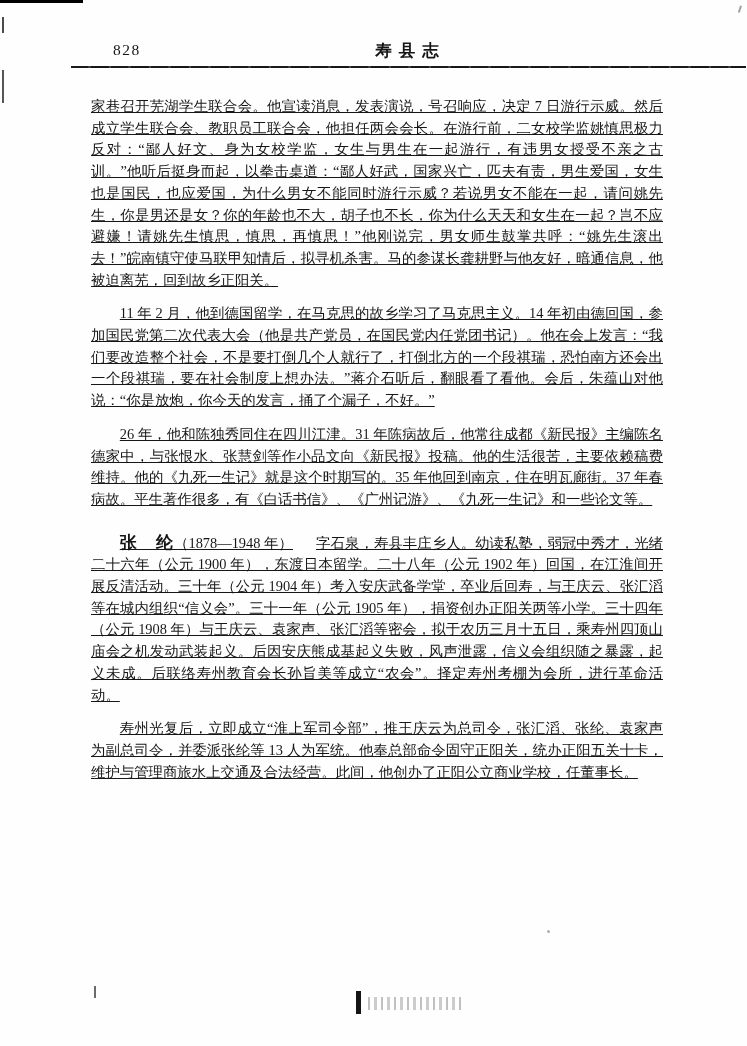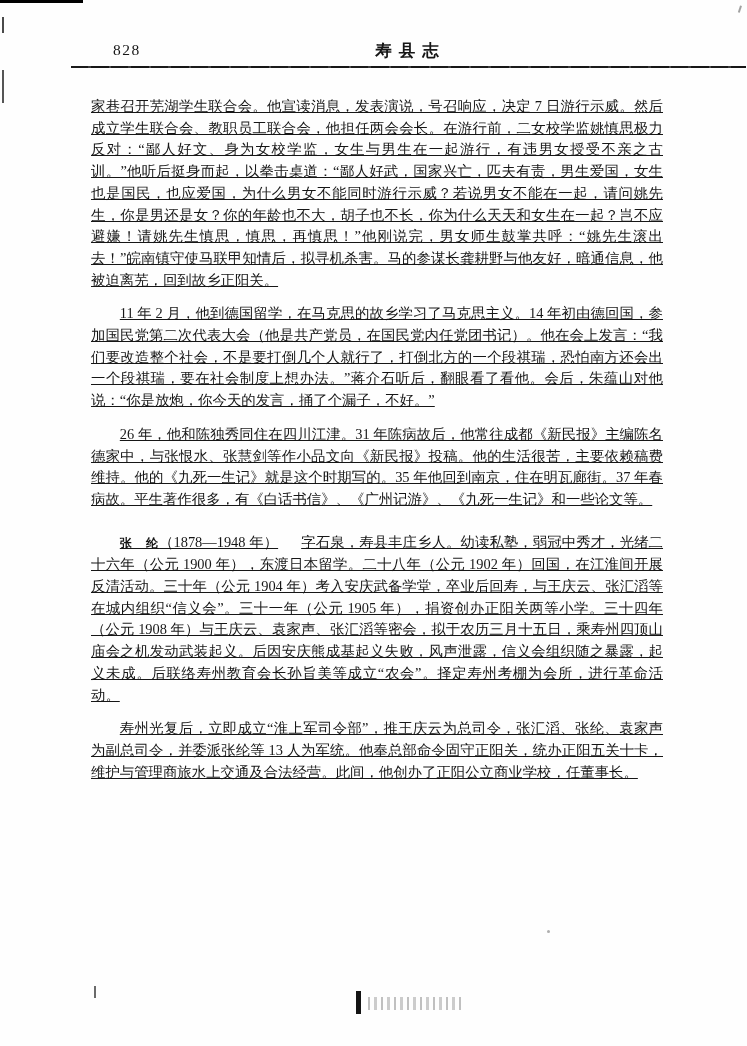--- a/index.html
+++ b/index.html
@@ -36,21 +36,21 @@
   }
   
   .page-body {
     position: absolute; left: 79px; top: 84px; width: 596px;
     font-size: 14.4px; line-height: 21.7px;
     text-align: justify;
   }
   .para { margin: 12px; text-indent: 2em; text-decoration: underline; }
   .para.noindent { text-indent: 0; }
   .bio-first { margin-top: 21px; }
-  .bio-name { font-weight: 700; font-size: 12px; letter-spacing: 1px; }
+  .bio-name { font-weight: 700; font-size: 17px; letter-spacing: 1px; }
   .bio-dates { }
   .lead-gap { display: inline-block; width: 1.6em; }
   
   .artifact { position: absolute; pointer-events: none; }
   .art-top-strip { left: 0; top: 0; width: 83px; height: 3px; background: #000; }
   .art-left-1 { left: 2px; top: 17px; width: 2px; height: 16px; background: #4a4a4a; }
   .art-left-2 { left: 2px; top: 70px; width: 2px; height: 33px; background: #555; }
   .art-tr-tick { right: 6px; top: 5px; width: 4px; height: 7px;
     border-right: 2px solid #8a8a8a; transform: rotate(18deg); opacity: .8; }
   .art-comma { left: 583px; top: 250px; font-size: 12px; color: #3c3c3c; opacity: .85; }

